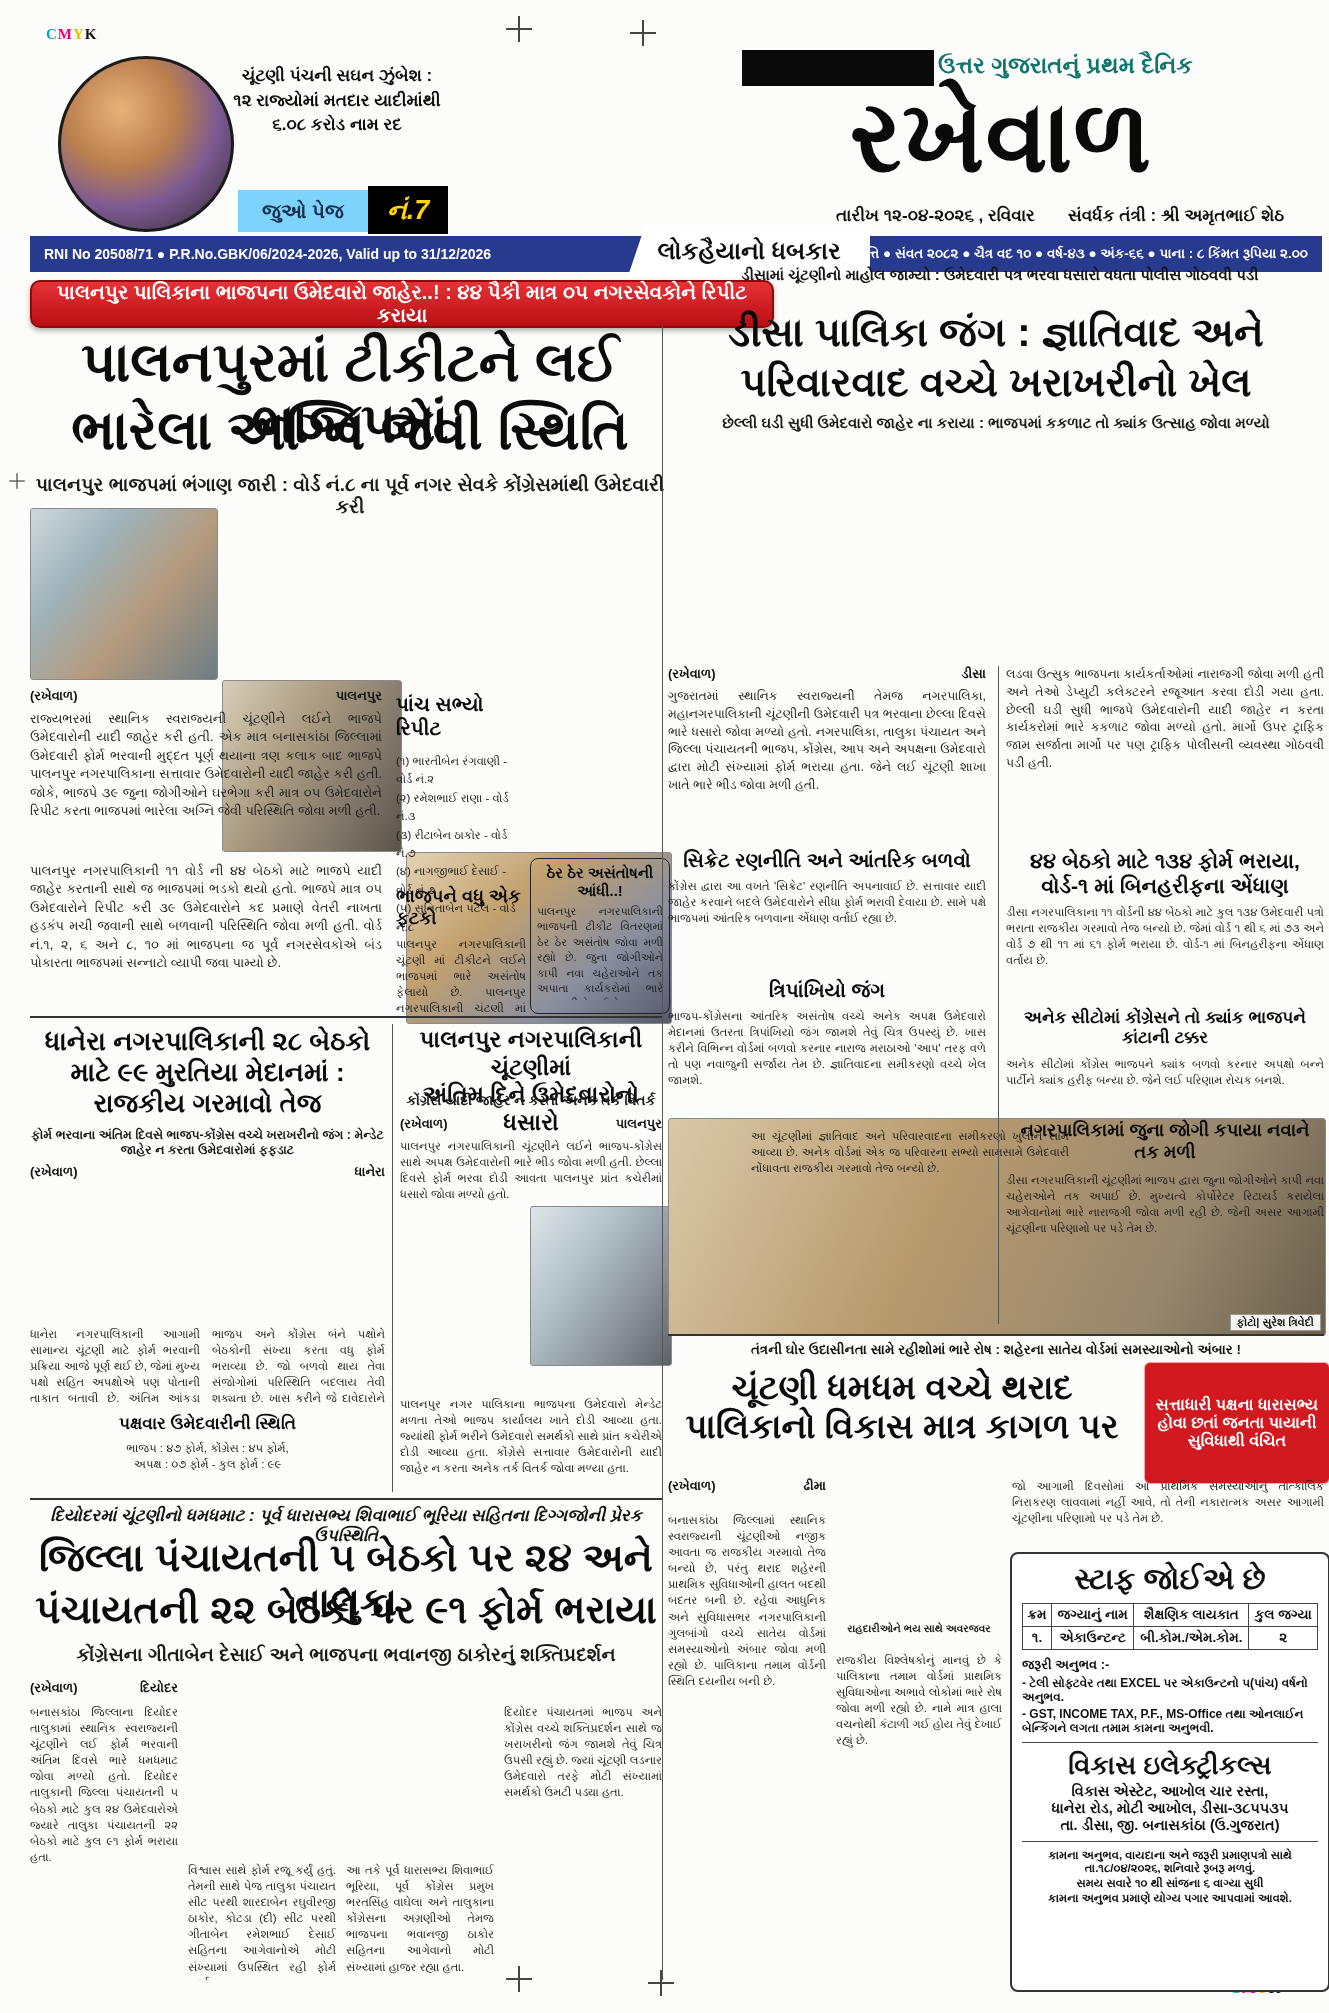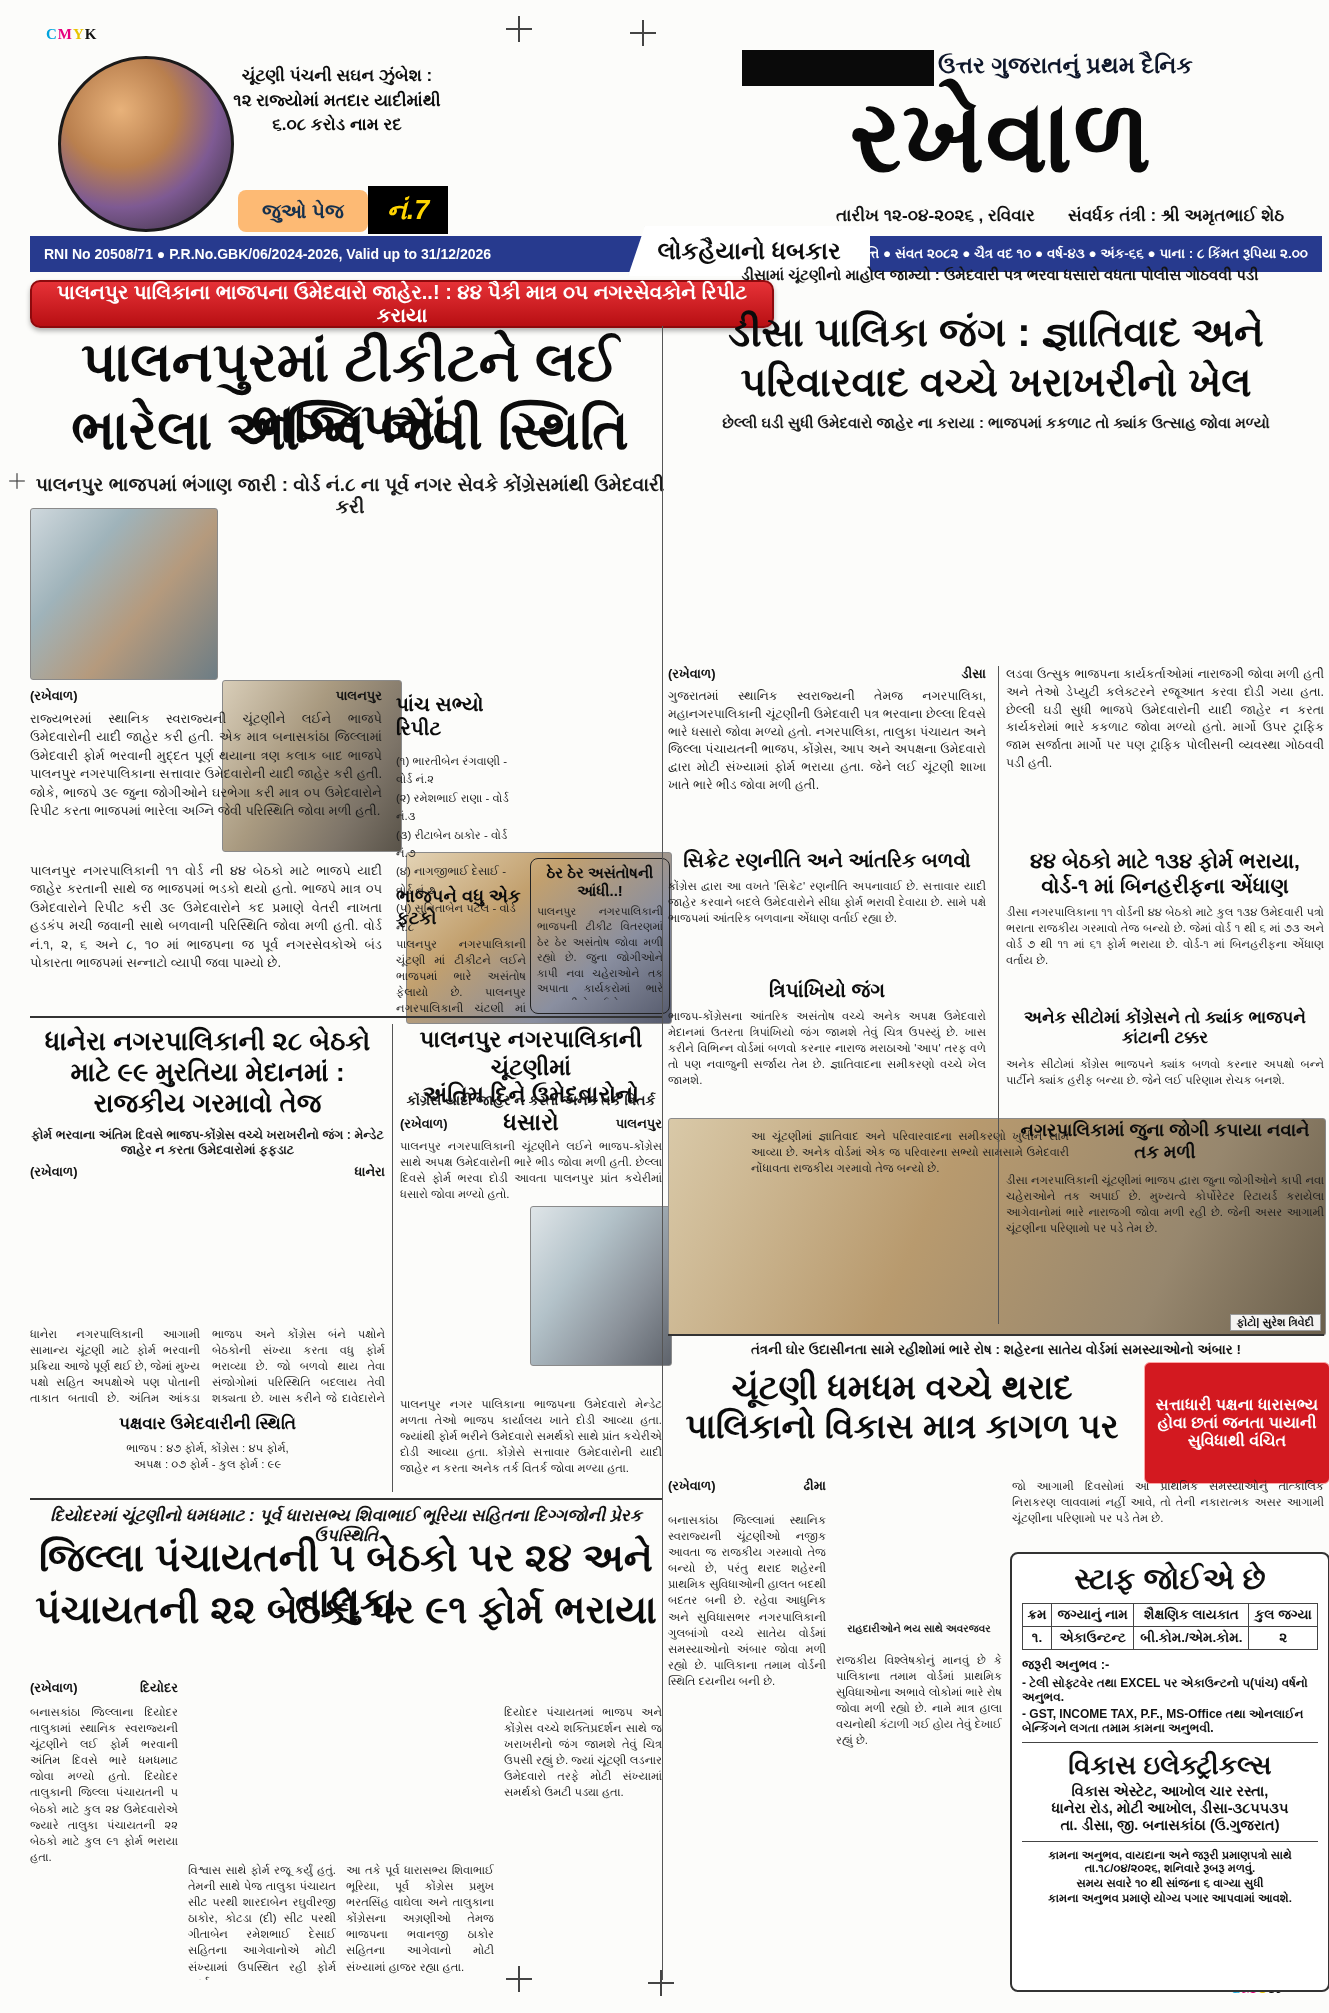--- a/index.html
+++ b/index.html
@@ -15,27 +15,27 @@
   .cmyk .lc{color:#00a3dd;} .cmyk .lm{color:#e6007e;} .cmyk .ly{color:#e8c400;} .cmyk .lk{color:#111;}
   
   .cross{width:26px;height:26px;}
   .cross::before,.cross::after{content:"";position:absolute;background:#444;}
   .cross::before{left:12px;top:0;width:2px;height:26px;}
   .cross::after{left:0;top:12px;width:26px;height:2px;}
   
   .promo-circle{width:170px;height:170px;border-radius:50%;border:3px solid #1a1a1a;
      background:radial-gradient(circle at 35% 30%,#e8b27a 0%,#b97f4e 35%,#7e5a93 60%,#4a3a52 85%);}
   .promo-text{font-size:17px;font-weight:800;line-height:1.45;text-align:center;color:#0d0d0d;}
-  .see-strip{background:#fdba74;color:#15304d;font-size:20px;font-weight:800;
-     display:flex;align-items:center;justify-content:center;border-radius:8px;}
+  .see-strip{background:#7dd3fc;color:#15304d;font-size:20px;font-weight:800;
+     display:flex;align-items:center;justify-content:center;}
   .page-badge{background:#000;color:#ffd400;font-size:27px;font-weight:900;font-style:italic;
      display:flex;align-items:center;justify-content:center;}
   
   .black-bar{background:#0a0a0a;}
-  .tagline{color:#0f172a;font-size:23px;font-weight:900;}
+  .tagline{color:#0f766e;font-size:23px;font-weight:900;}
   .logo{font-size:100px;line-height:1.05;font-weight:900;color:#0a0a0a;text-align:center;
         letter-spacing:1px;font-family:"Liberation Sans",sans-serif;}
   .mastinfo{font-size:17px;font-weight:800;}
   
   .infobar{background:#273a8e;color:#fff;display:flex;align-items:center;justify-content:space-between;
      padding:0 14px;font-size:14px;font-weight:800;}
   .slogan{background:#fff;color:#0d0d0d;font-size:24px;font-weight:900;display:flex;align-items:center;
      justify-content:center;box-shadow:2px 2px 4px rgba(0,0,0,.35);
      clip-path:polygon(7% 0,100% 0,100% 100%,0 100%);}
   
@@ -253,20 +253,21 @@
     <div class="c b" style="font-size:14.5px;">તા. ડીસા, જી. બનાસકાંઠા (ઉ.ગુજરાત)</div>
     <div class="ad-div"></div>
     <div class="c b" style="font-size:11.5px;">કામના અનુભવ, વાયદાના અને જરૂરી પ્રમાણપત્રો સાથે તા.૧૮/૦૪/૨૦૨૬, શનિવારે રૂબરૂ મળવું.</div>
     <div class="c b" style="font-size:11.5px;margin-top:2px;">સમય સવારે ૧૦ થી સાંજના ૬ વાગ્યા સુધી</div>
     <div class="c b" style="font-size:11.5px;margin-top:2px;">કામના અનુભવ પ્રમાણે યોગ્ય પગાર આપવામાં આવશે.</div>
   </div>
 
   <div class="abs kick" style="left:30px;top:1506px;width:632px;font-size:17px;font-style:italic;">દિયોદરમાં ચૂંટણીનો ધમધમાટ : પૂર્વ ધારાસભ્ય શિવાભાઈ ભૂરિયા સહિતના દિગ્ગજોની પ્રેરક ઉપસ્થિતિ</div>
   <div class="abs h-xl" style="left:30px;top:1536px;width:632px;font-size:39px;">જિલ્લા પંચાયતની ૫ બેઠકો પર ૨૪ અને તાલુકા</div>
   <div class="abs h-xl" style="left:30px;top:1588px;width:632px;font-size:39px;">પંચાયતની ૨૨ બેઠકો પર ૯૧ ફોર્મ ભરાયા</div>
+  <div class="abs deck c" style="left:30px;top:1644px;width:632px;font-size:19px;">કોંગ્રેસના ગીતાબેન દેસાઈ અને ભાજપના ભવાનજી ઠાકોરનું શક્તિપ્રદર્શન</div>
   <div class="abs dl" style="left:30px;top:1680px;width:148px;">
     <span>(રખેવાળ)</span>
     <span>દિયોદર</span>
   </div>
   <div class="abs body-s just" style="left:30px;top:1704px;width:148px;height:276px;">બનાસકાંઠા જિલ્લાના દિયોદર તાલુકામાં સ્થાનિક સ્વરાજ્યની ચૂંટણીને લઈ ફોર્મ ભરવાની અંતિમ દિવસે ભારે ધમધમાટ જોવા મળ્યો હતો. દિયોદર તાલુકાની જિલ્લા પંચાયતની ૫ બેઠકો માટે કુલ ૨૪ ઉમેદવારોએ જ્યારે તાલુકા પંચાયતની ૨૨ બેઠકો માટે કુલ ૯૧ ફોર્મ ભરાયા હતા.</div>
 
   <div class="abs body-s just" style="left:188px;top:1862px;width:148px;height:118px;">વિશ્વાસ સાથે ફોર્મ રજૂ કર્યું હતું. તેમની સાથે પેજ તાલુકા પંચાયત સીટ પરથી શારદાબેન રઘુવીરજી ઠાકોર, કોટડા (દી) સીટ પરથી ગીતાબેન રમેશભાઈ દેસાઈ સહિતના આગેવાનોએ મોટી સંખ્યામાં ઉપસ્થિત રહી ફોર્મ ભર્યા હતા.</div>
   <div class="abs body-s just" style="left:346px;top:1862px;width:148px;height:118px;">આ તકે પૂર્વ ધારાસભ્ય શિવાભાઈ ભૂરિયા, પૂર્વ કોંગ્રેસ પ્રમુખ ભરતસિંહ વાઘેલા અને તાલુકાના કોંગ્રેસના અગ્રણીઓ તેમજ ભાજપના ભવાનજી ઠાકોર સહિતના આગેવાનો મોટી સંખ્યામાં હાજર રહ્યા હતા.</div>
   <div class="abs body-s just" style="left:504px;top:1704px;width:158px;height:276px;">દિયોદર પંચાયતમાં ભાજપ અને કોંગ્રેસ વચ્ચે શક્તિપ્રદર્શન સાથે જ ખરાખરીનો જંગ જામશે તેવું ચિત્ર ઉપસી રહ્યું છે. જ્યાં ચૂંટણી લડનાર ઉમેદવારો તરફે મોટી સંખ્યામાં સમર્થકો ઉમટી પડ્યા હતા.</div>
 

